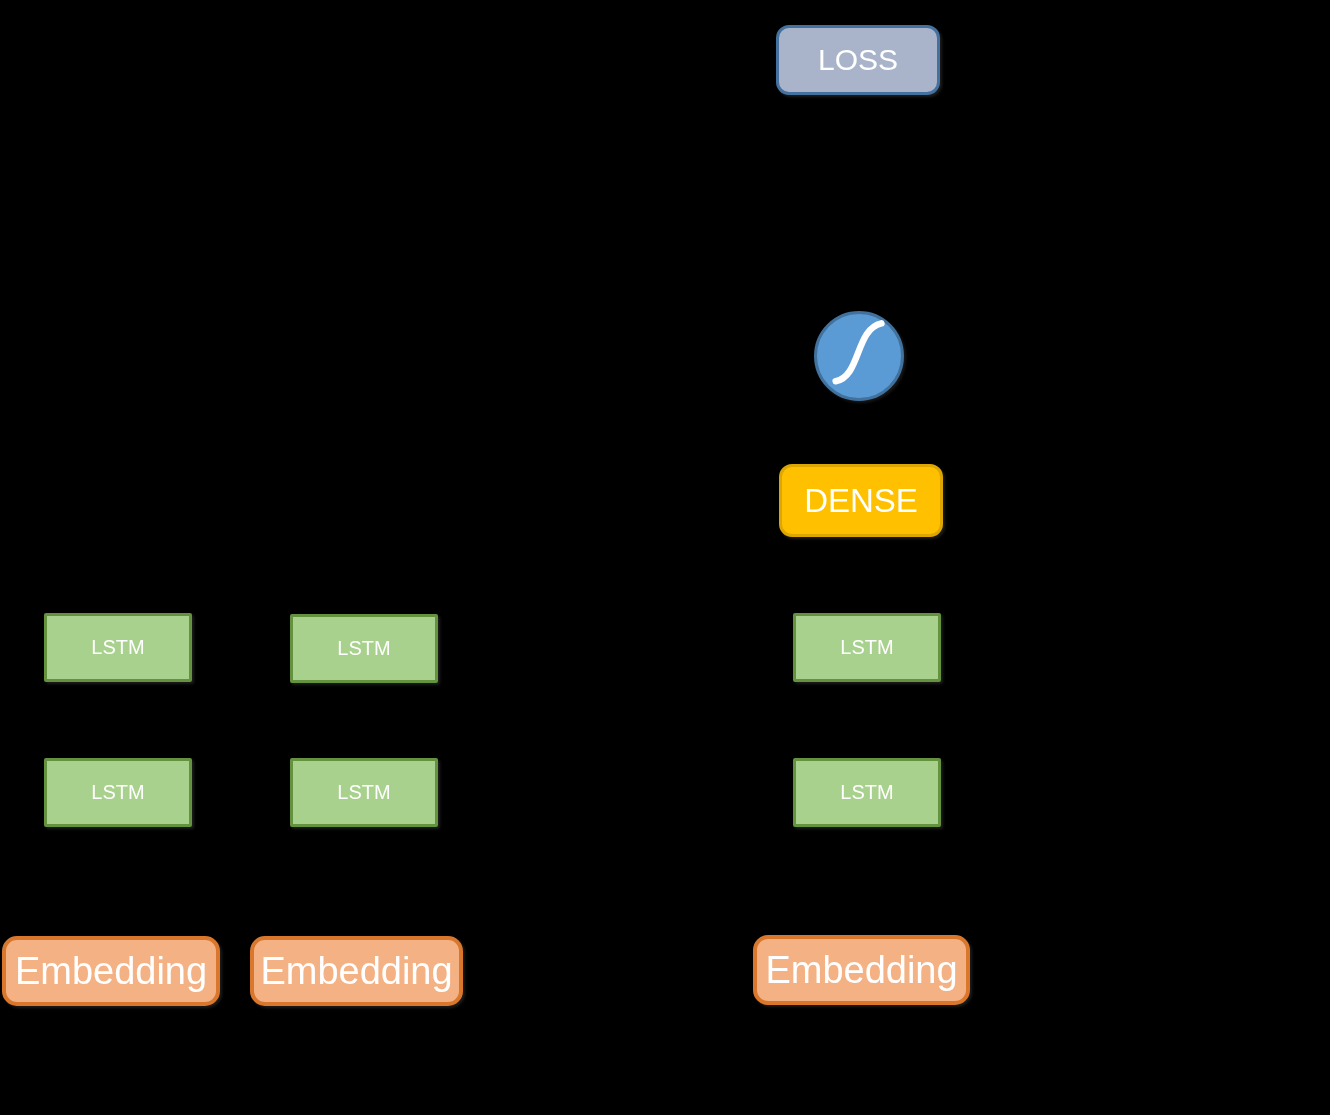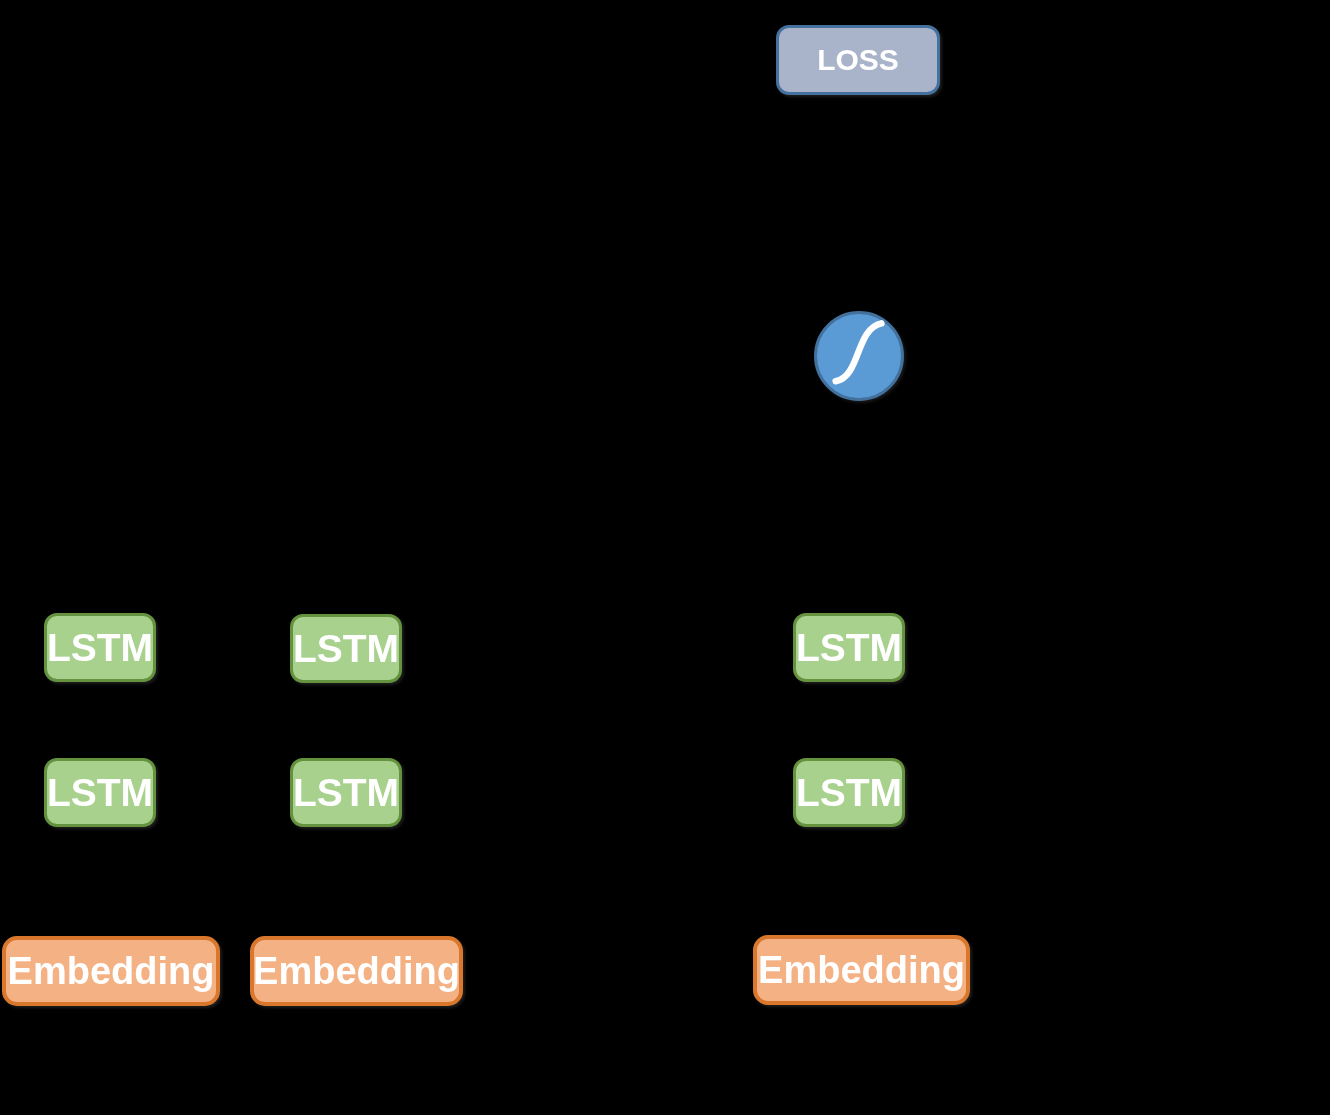--- a/index.html
+++ b/index.html
@@ -16,21 +16,21 @@
     position:relative;
     width:1330px;height:1115px;
     background:var(--bg);
     overflow:hidden;
     font-family:"Liberation Sans", sans-serif;
   }
   .node{
     position:absolute;
     display:flex;align-items:center;justify-content:center;
     color:var(--node-text);
-    font-weight:700;
+    font-weight:400;
     box-sizing:border-box;
     box-shadow:2px 2px 3px rgba(120,120,120,0.25);
   }
   .node-loss{
     left:776px;top:25px;width:164px;height:70px;
     background:var(--loss-fill);
     border:3px solid var(--loss-border);
     border-radius:13px;
     font-size:30px;
   }
@@ -43,25 +43,25 @@
   }
   .node-circle svg{width:100%;height:100%;display:block;}
   .node-dense{
     left:779px;top:464px;width:164px;height:73px;
     background:var(--dense-fill);
     border:3px solid var(--dense-border);
     border-radius:13px;
     font-size:33px;
   }
   .node-lstm{
-    width:112px;height:69px;
+    width:148px;height:69px;
     background:var(--lstm-fill);
     border:3px solid var(--lstm-border);
-    border-radius:13px;
-    font-size:39px;
+    border-radius:2px;
+    font-size:20px;
   }
   .lstm-l1{left:44px;top:613px;}
   .lstm-m1{left:290px;top:614px;}
   .lstm-r1{left:793px;top:613px;}
   .lstm-l2{left:44px;top:758px;}
   .lstm-m2{left:290px;top:758px;}
   .lstm-r2{left:793px;top:758px;}
   .node-emb{
     height:70px;
     background:var(--emb-fill);
@@ -82,20 +82,23 @@
   <div class="node node-loss">
     <span>LOSS</span>
   </div>
 
   <div class="node node-circle">
     <svg viewBox="0 0 90 90">
       <path d="M 20 72 C 47 67, 41 16, 69 10" fill="none" stroke="#ffffff" stroke-width="7" stroke-linecap="round"></path>
     </svg>
   </div>
 
+  <div class="node node-dense">
+    <span>DENSE</span>
+  </div>
 
   <div class="node node-lstm lstm-l1">
     <span>LSTM</span>
   </div>
 
   <div class="node node-lstm lstm-m1">
     <span>LSTM</span>
   </div>
 
   <div class="node node-lstm lstm-r1">

